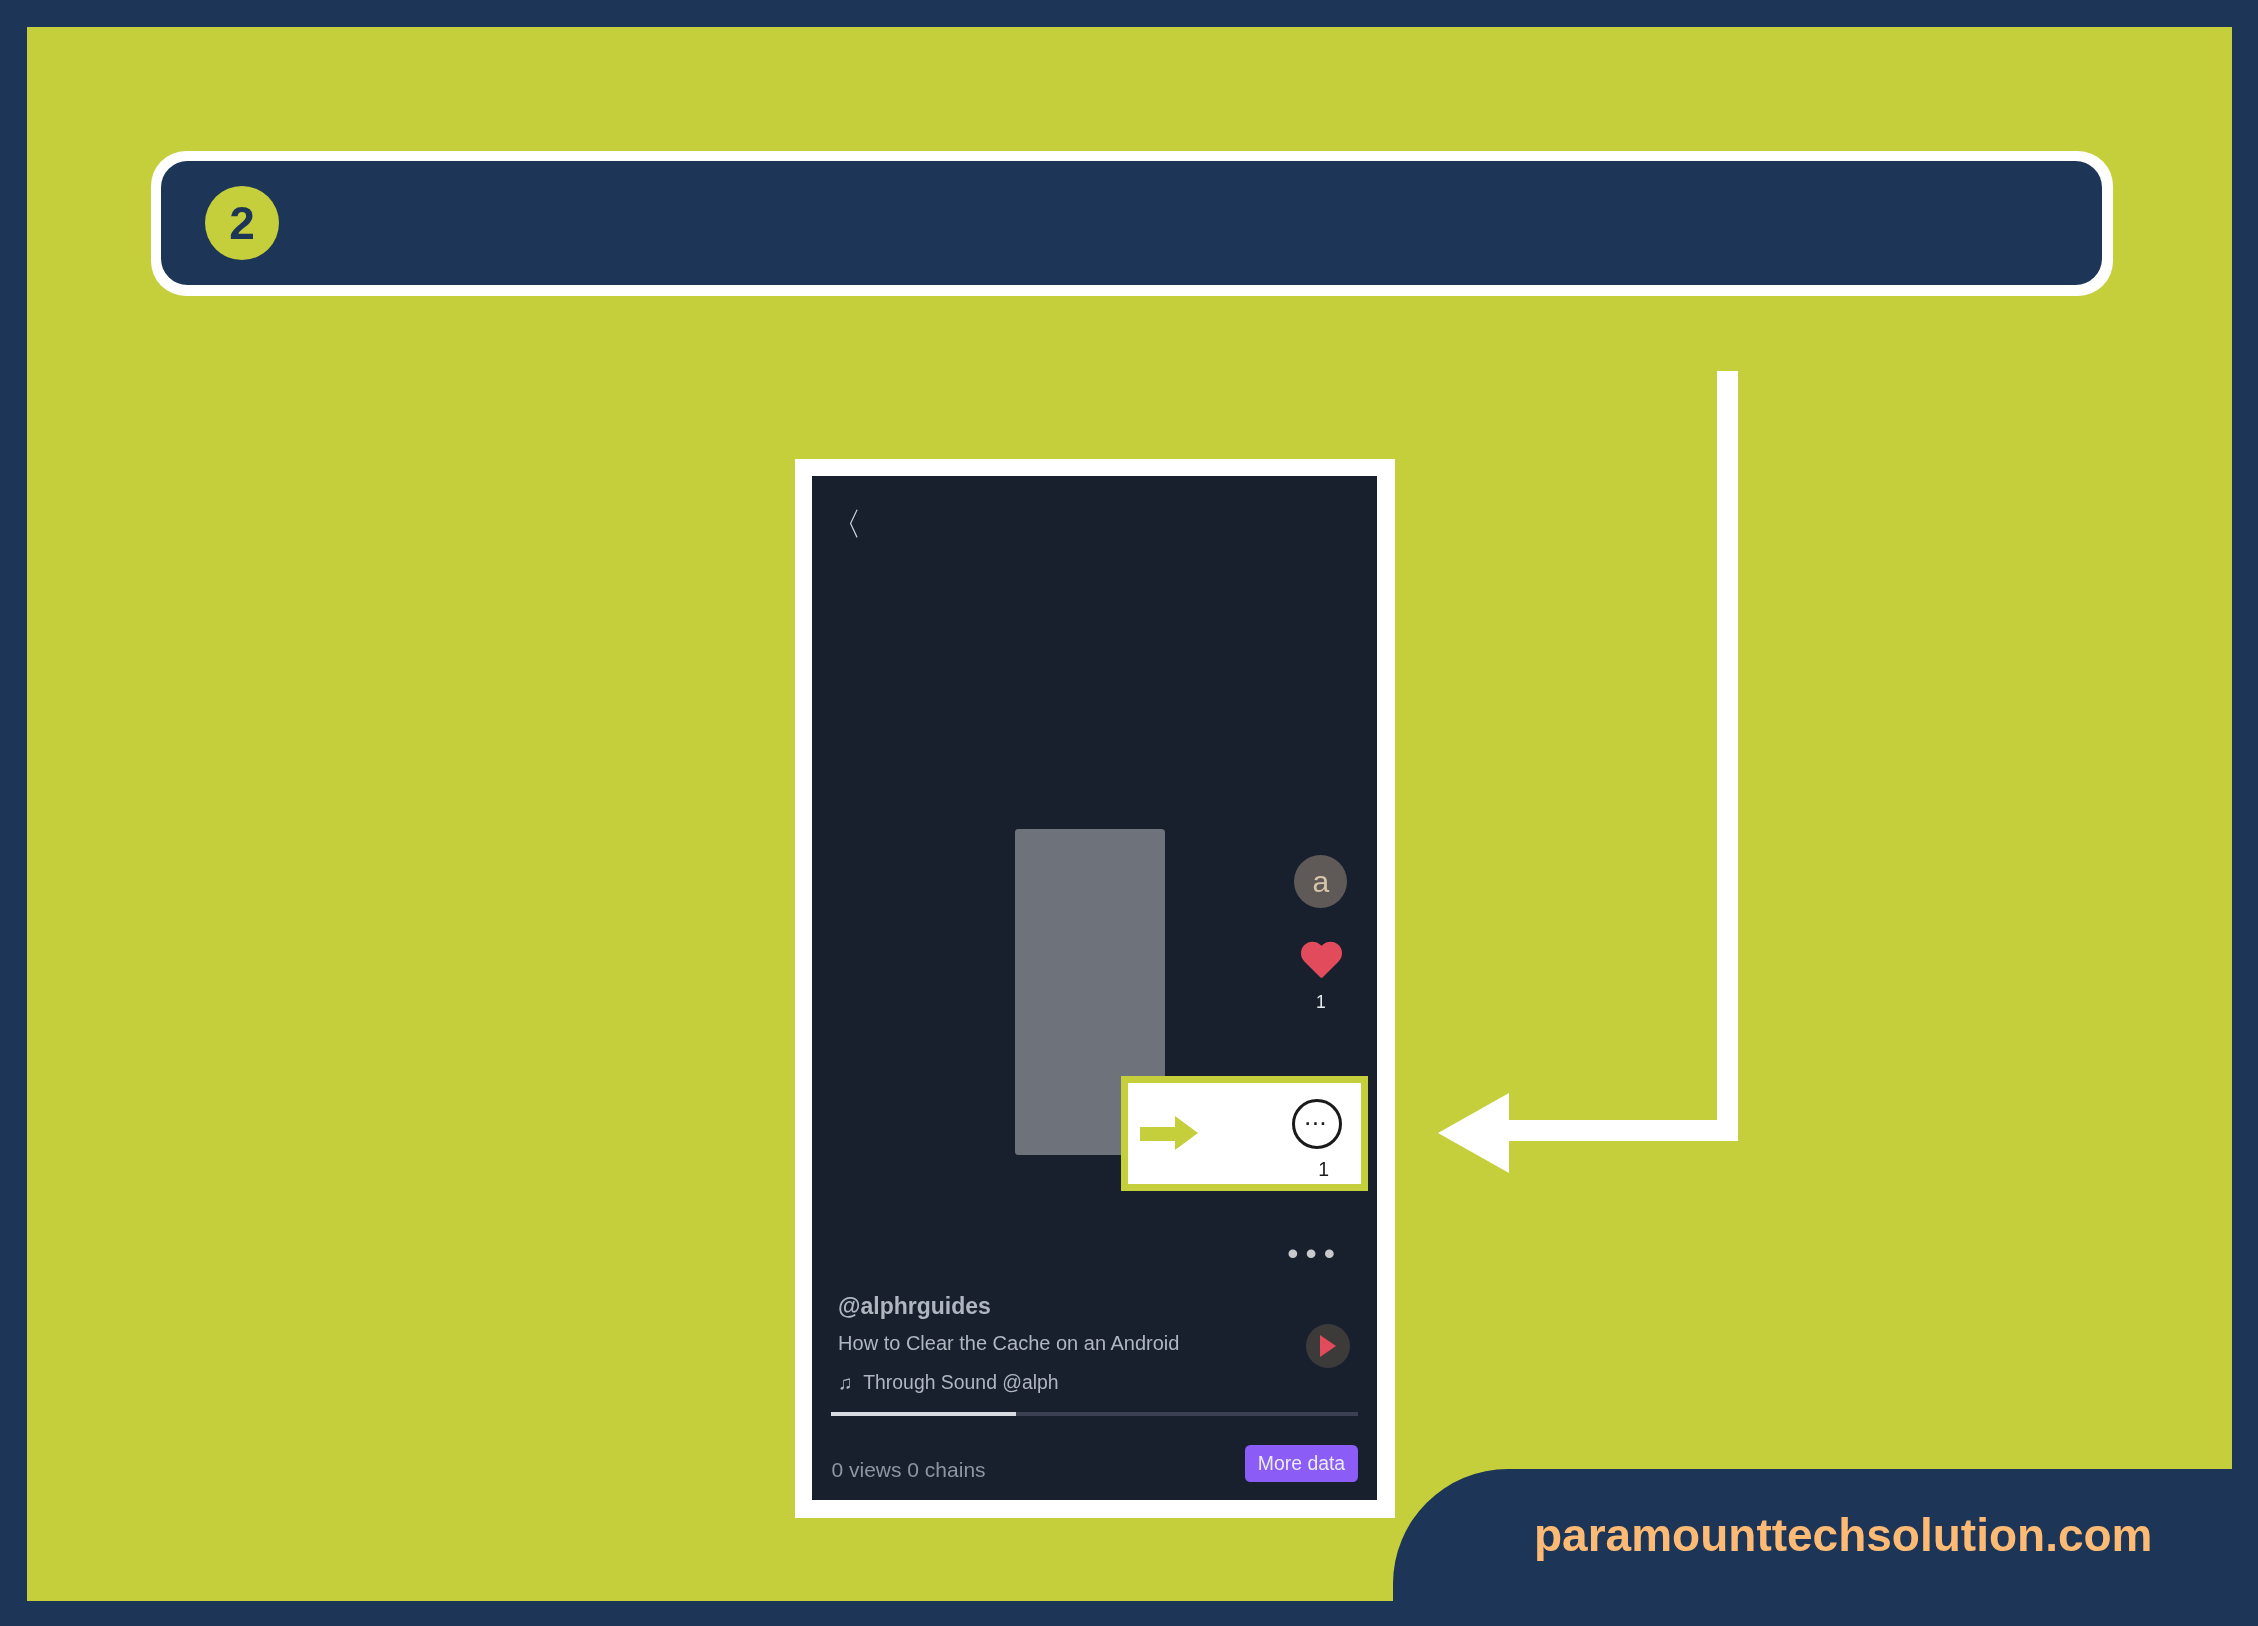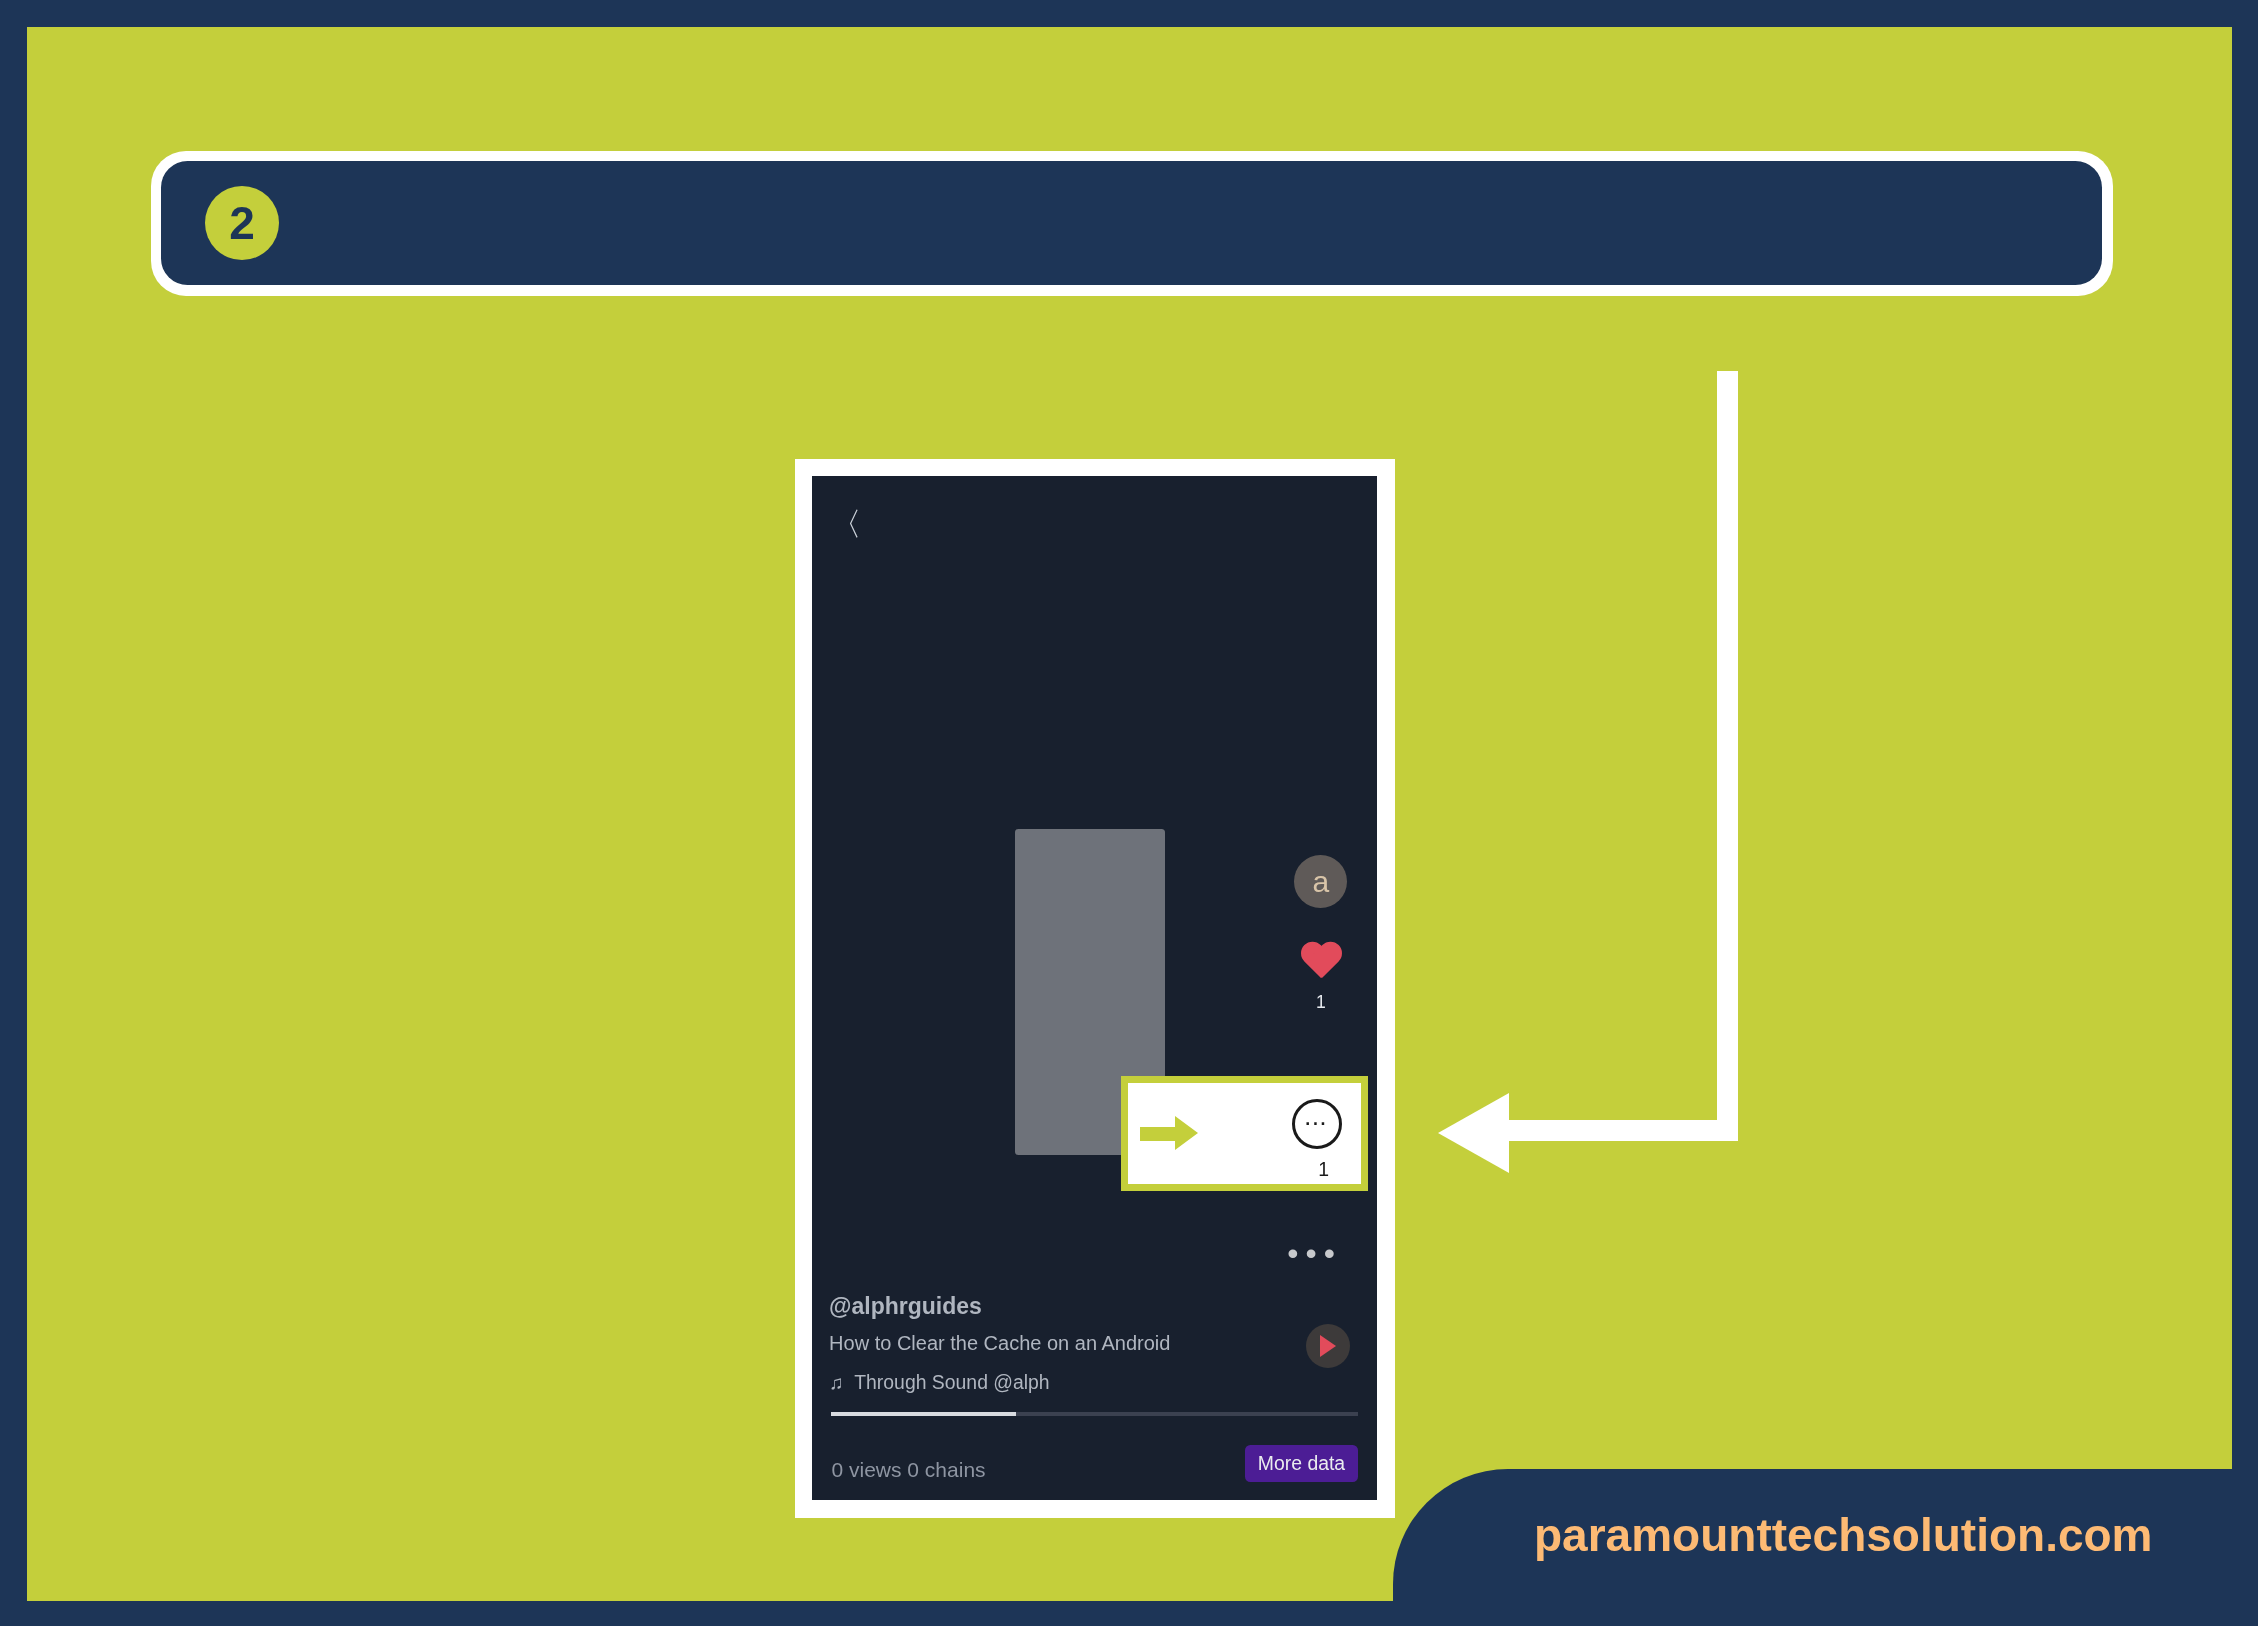--- a/index.html
+++ b/index.html
@@ -64,34 +64,34 @@
   .hi-arrow{width:64px;height:35px;position:relative;}
   .hi-arrow .shaft{position:absolute;left:0;top:10.6px;width:37px;height:14px;background:#c4cf3b;}
   .hi-arrow .head{position:absolute;left:35px;top:0;width:0;height:0;
     border-top:17.6px solid transparent;border-bottom:17.6px solid transparent;
     border-left:23px solid #c4cf3b;}
   .dots-icon{position:absolute;right:19.4px;top:16px;width:44px;height:44px;
     border:3.5px solid #1a1a1a;border-radius:50%;display:flex;align-items:center;
     justify-content:center;font-size:17.6px;font-weight:700;color:#1a1a1a;letter-spacing:1.8px;}
   .dots-count{position:absolute;right:32px;bottom:3.5px;font-size:19.4px;color:#1a1a1a;}
   .three-dots{position:absolute;right:35px;top:759px;color:#c7c9cc;font-size:32px;letter-spacing:7px;}
-  .vid-meta{position:absolute;left:17px;bottom:106px;right:106px;color:#b0b6c0;}
+  .vid-meta{position:absolute;left:26px;bottom:106px;right:106px;color:#b0b6c0;}
   .vid-user{font-size:23px;font-weight:600;margin-bottom:12.4px;}
   .vid-title{font-size:20px;margin-bottom:16px;}
   .vid-sound{font-size:19.4px;display:flex;align-items:center;gap:10.6px;}
   .play-disc{position:absolute;right:26.5px;bottom:132px;width:44px;height:44px;
     border-radius:50%;background:#3d3a3a;}
   .play-disc::after{content:"";position:absolute;left:14px;top:10.6px;width:0;height:0;
     border-top:11.5px solid transparent;border-bottom:11.5px solid transparent;
     border-left:16px solid #e24b5b;}
   .progress{position:absolute;left:19.4px;right:19.4px;bottom:84px;height:3.5px;background:#3b4150;}
   .progress .filled{width:35%;height:100%;background:#d8dbe0;}
   .bottom-bar{position:absolute;left:19.4px;right:19.4px;bottom:17.6px;display:flex;
     justify-content:space-between;align-items:flex-end;color:#8e95a2;font-size:21px;}
-  .more-btn{background:#4c1d95;color:#eaecef;border-radius:5.3px;padding:7px 12.4px;font-size:19.4px;}
+  .more-btn{background:#8b5cf6;color:#eaecef;border-radius:5.3px;padding:7px 12.4px;font-size:19.4px;}
   
   .l-arrow{position:absolute;left:1420px;top:344px;width:291px;height:776px;pointer-events:none;}
   .l-vert{position:absolute;right:0;top:0;width:21px;height:750px;background:#fff;}
   .l-horz{position:absolute;right:0;bottom:5.3px;width:229px;height:21px;background:#fff;}
   .l-head{position:absolute;left:-8.8px;bottom:-26.5px;width:0;height:0;
     border-top:40px solid transparent;border-bottom:40px solid transparent;
     border-right:71px solid #fff;}
   
   .watermark{position:absolute;right:0;bottom:0;background:#1d3557;color:#fdba74;
     font-size:46px;font-weight:600;padding:39px 79px 39px 141px;

